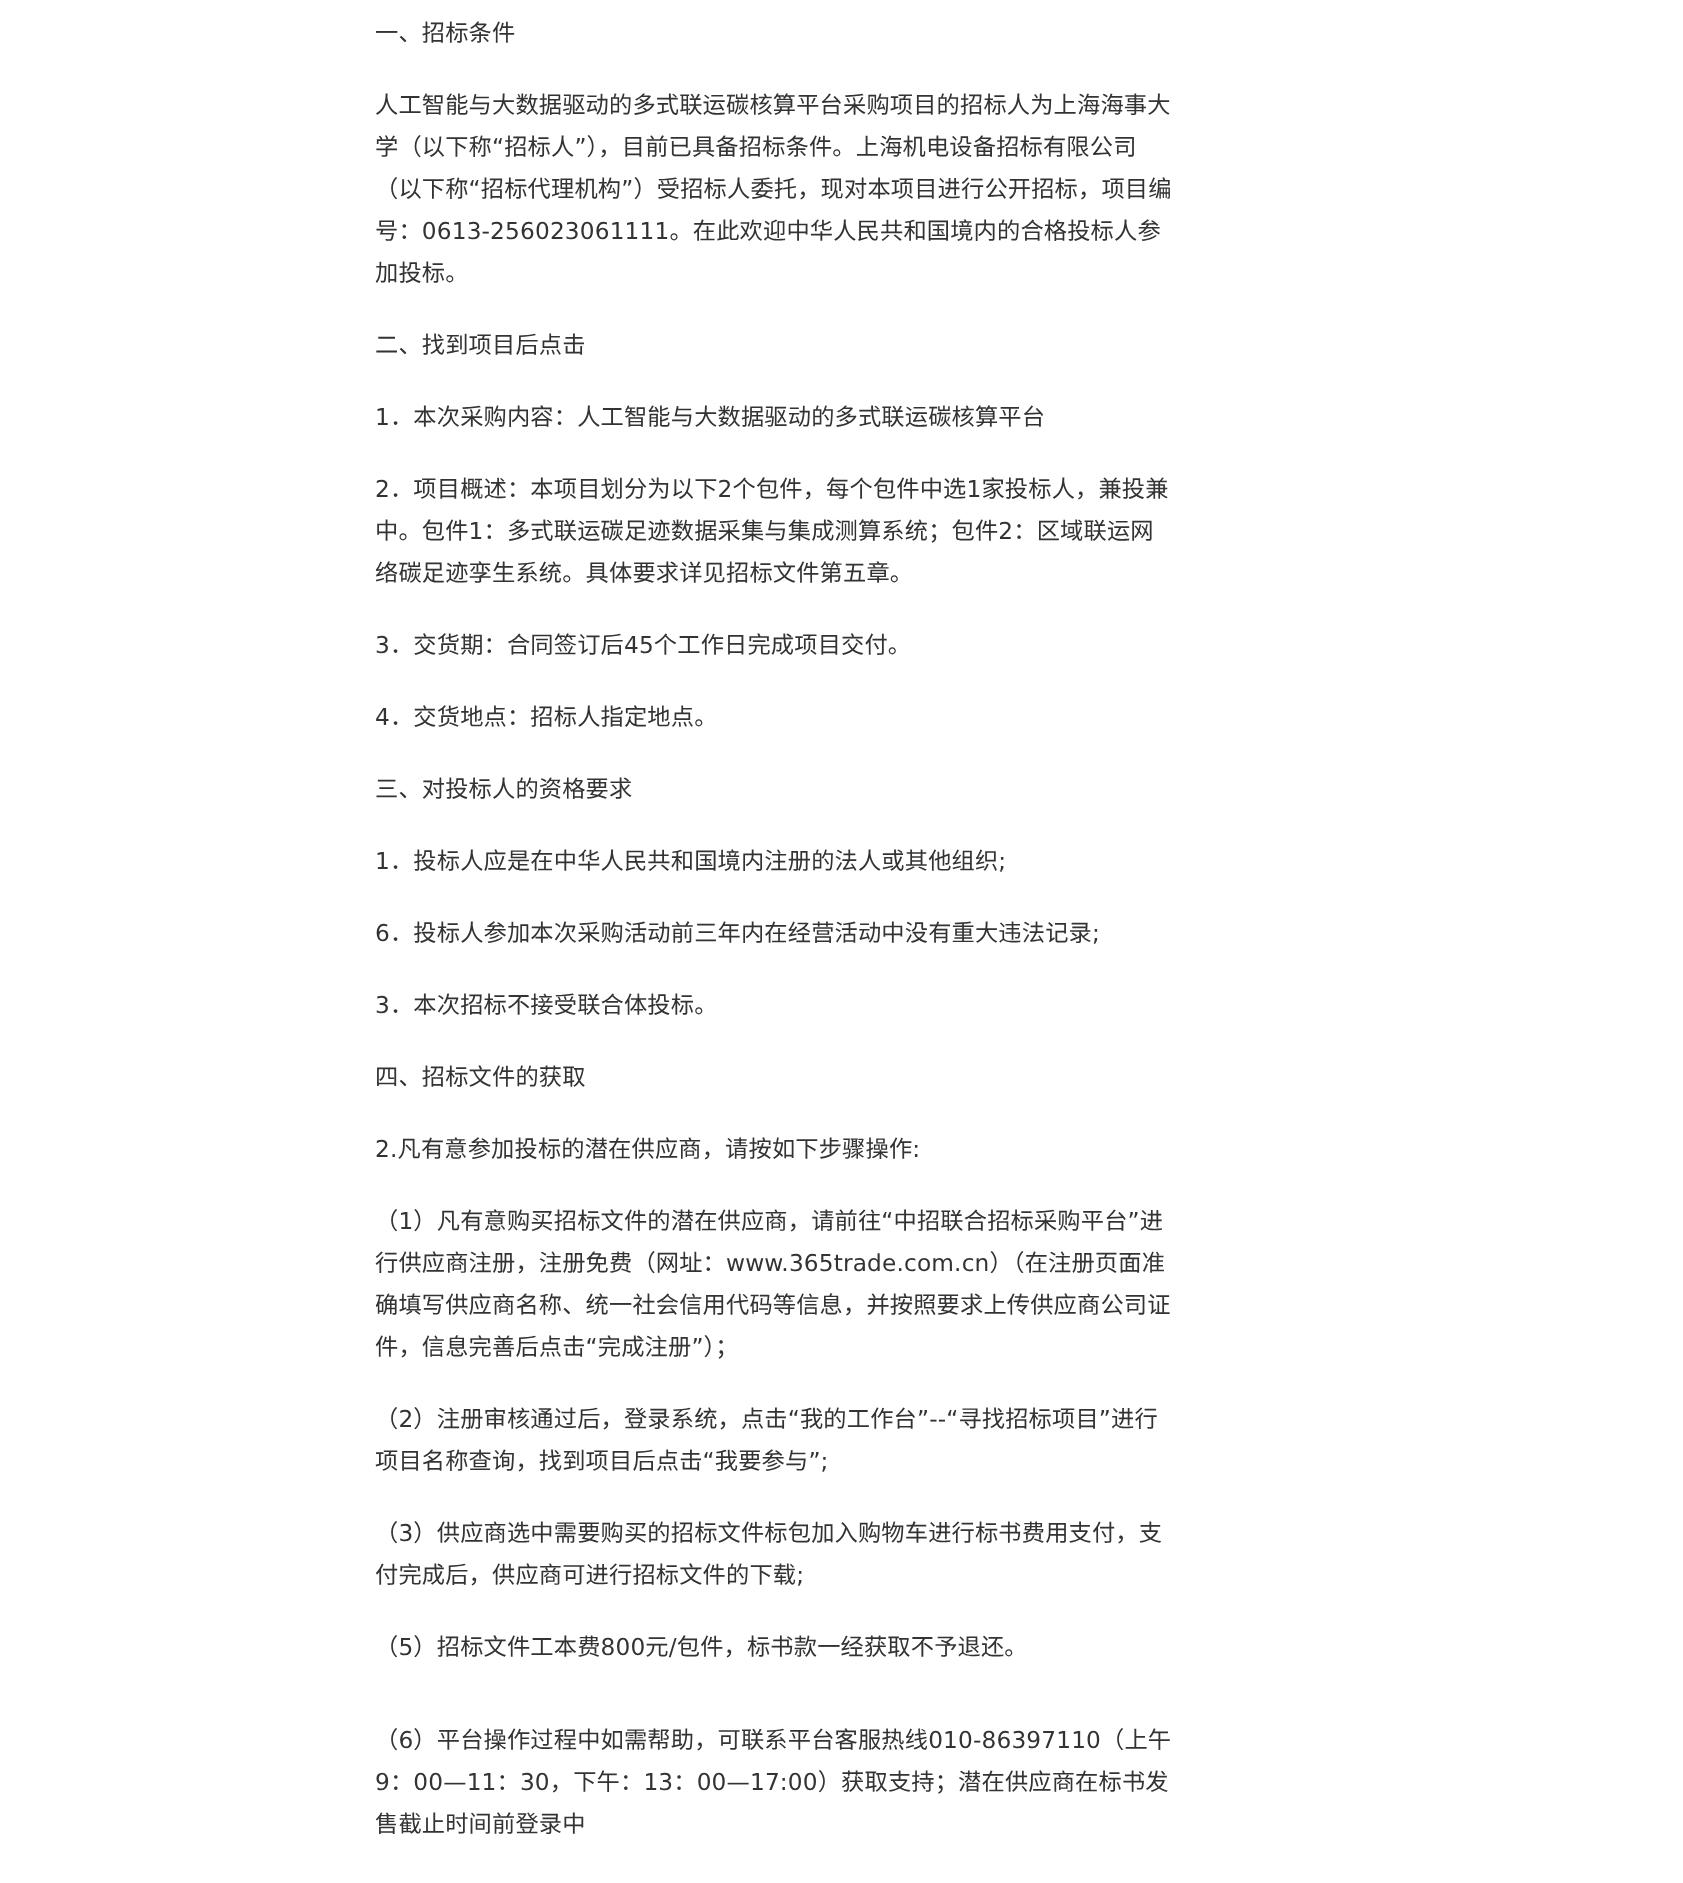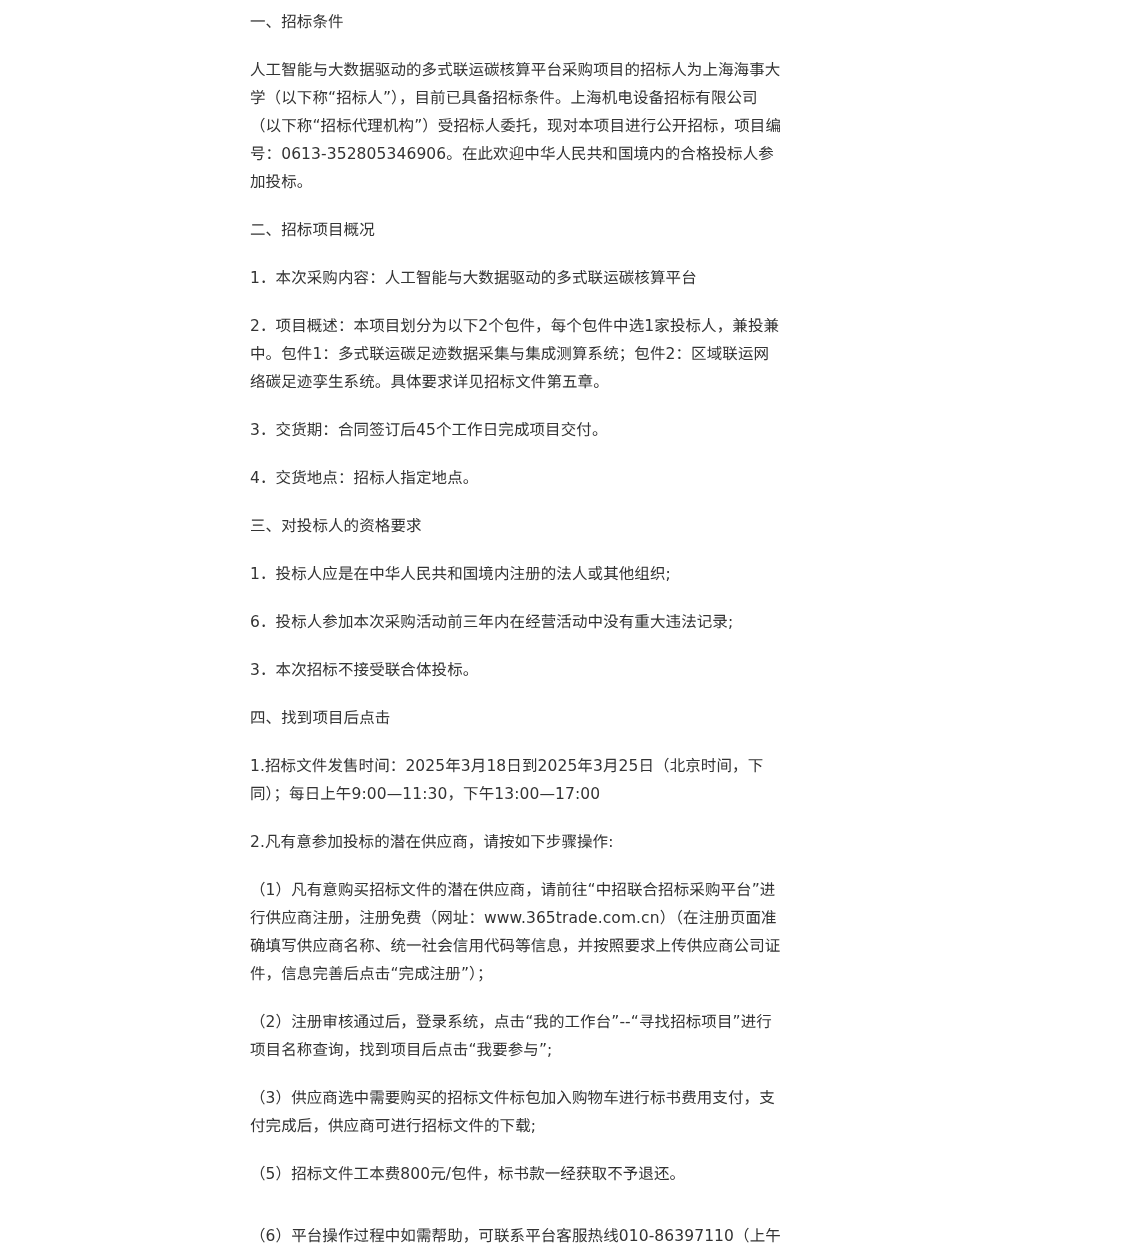--- a/index.html
+++ b/index.html
@@ -39,31 +39,30 @@
   .para:last-child {
     margin-bottom: 0;
     margin-top: 34px;
   }
 </style>
 </head>
 <body>
 
 <div id="doc-page">
     <p class="para heading">一、招标条件</p>
-    <p class="para">人工智能与大数据驱动的多式联运碳核算平台采购项目的招标人为上海海事大学（以下称“招标人”），目前已具备招标条件。上海机电设备招标有限公司（以下称“招标代理机构”）受招标人委托，现对本项目进行公开招标，项目编号：0613-352805346906。在此欢迎中华人民共和国境内的合格投标人参加投标。</p>
-    <p class="para heading">二、招标项目概况</p>
+    <p class="para">人工智能与大数据驱动的多式联运碳核算平台采购项目的招标人为上海海事大学（以下称“招标人”），目前已具备招标条件。上海机电设备招标有限公司（以下称“招标代理机构”）受招标人委托，现对本项目进行公开招标，项目编号：0613-256023061111。在此欢迎中华人民共和国境内的合格投标人参加投标。</p>
+    <p class="para heading">二、找到项目后点击</p>
     <p class="para">1．本次采购内容：人工智能与大数据驱动的多式联运碳核算平台</p>
     <p class="para">2．项目概述：本项目划分为以下2个包件，每个包件中选1家投标人，兼投兼中。包件1：多式联运碳足迹数据采集与集成测算系统；包件2：区域联运网络碳足迹孪生系统。具体要求详见招标文件第五章。</p>
     <p class="para">3．交货期：合同签订后45个工作日完成项目交付。</p>
     <p class="para">4．交货地点：招标人指定地点。</p>
     <p class="para heading">三、对投标人的资格要求</p>
     <p class="para">1．投标人应是在中华人民共和国境内注册的法人或其他组织;</p>
     <p class="para">6．投标人参加本次采购活动前三年内在经营活动中没有重大违法记录;</p>
     <p class="para">3．本次招标不接受联合体投标。</p>
-    <p class="para heading">四、找到项目后点击</p>
-    <p class="para">1.招标文件发售时间：2025年3月18日到2025年3月25日（北京时间，下同）；每日上午9:00—11:30，下午13:00—17:00</p>
+    <p class="para heading">四、招标文件的获取</p>
     <p class="para">2.凡有意参加投标的潜在供应商，请按如下步骤操作:</p>
     <p class="para">（1）凡有意购买招标文件的潜在供应商，请前往“中招联合招标采购平台”进行供应商注册，注册免费（网址：www.365trade.com.cn）（在注册页面准确填写供应商名称、统一社会信用代码等信息，并按照要求上传供应商公司证件，信息完善后点击“完成注册”）；</p>
     <p class="para">（2）注册审核通过后，登录系统，点击“我的工作台”--“寻找招标项目”进行项目名称查询，找到项目后点击“我要参与”;</p>
     <p class="para">（3）供应商选中需要购买的招标文件标包加入购物车进行标书费用支付，支付完成后，供应商可进行招标文件的下载;</p>
     <p class="para">（5）招标文件工本费800元/包件，标书款一经获取不予退还。</p>
     <p class="para">（6）平台操作过程中如需帮助，可联系平台客服热线010-86397110（上午9：00—11：30，下午：13：00—17:00）获取支持；潜在供应商在标书发售截止时间前登录中</p>
   </div>
 
 </body></html>

